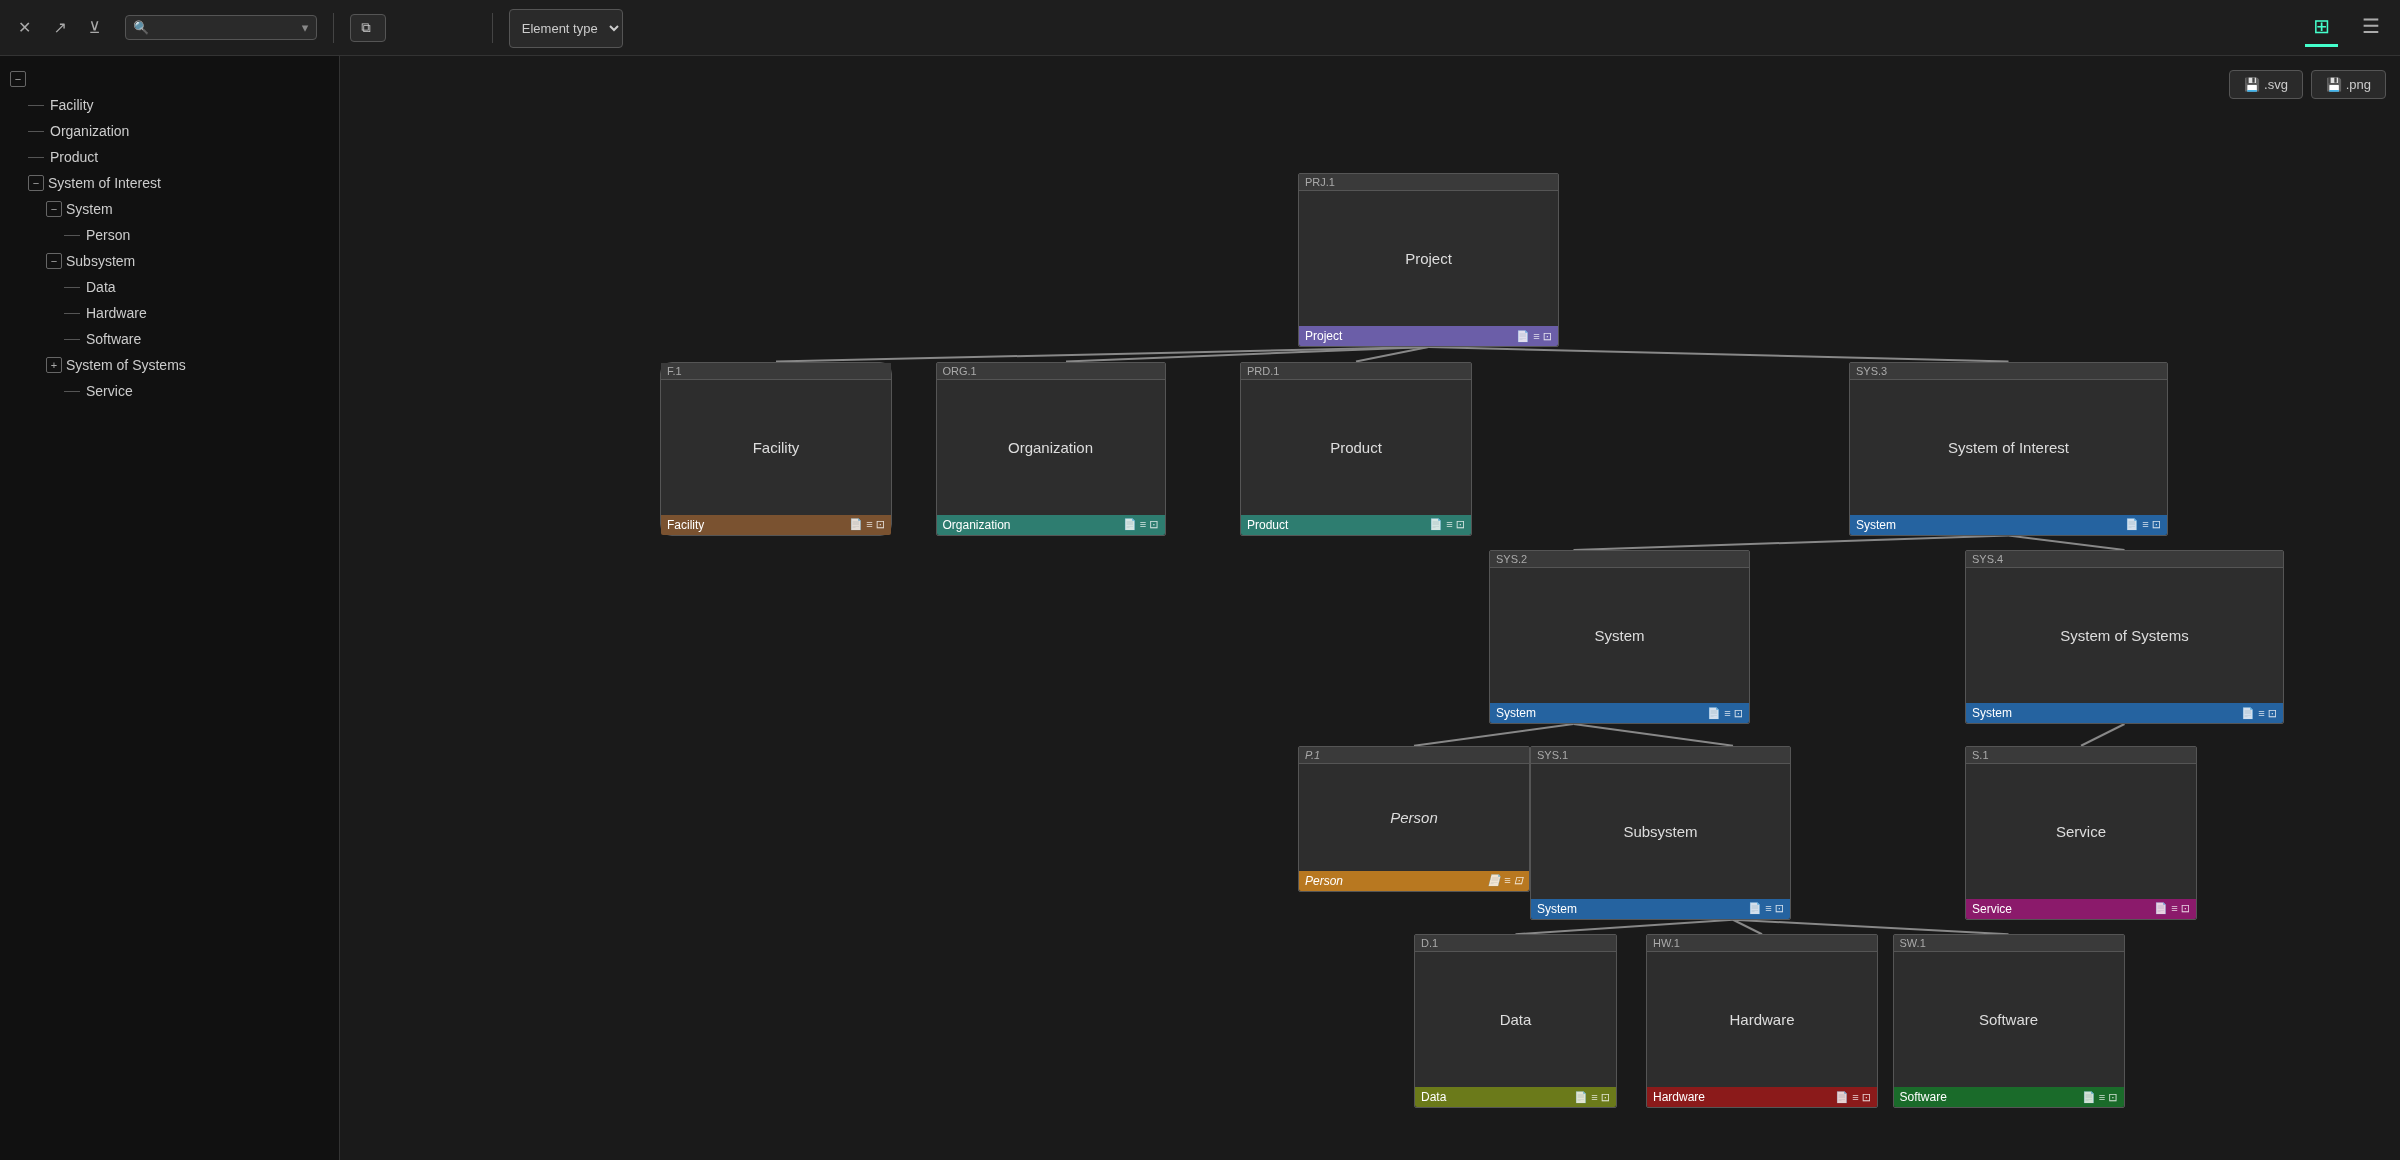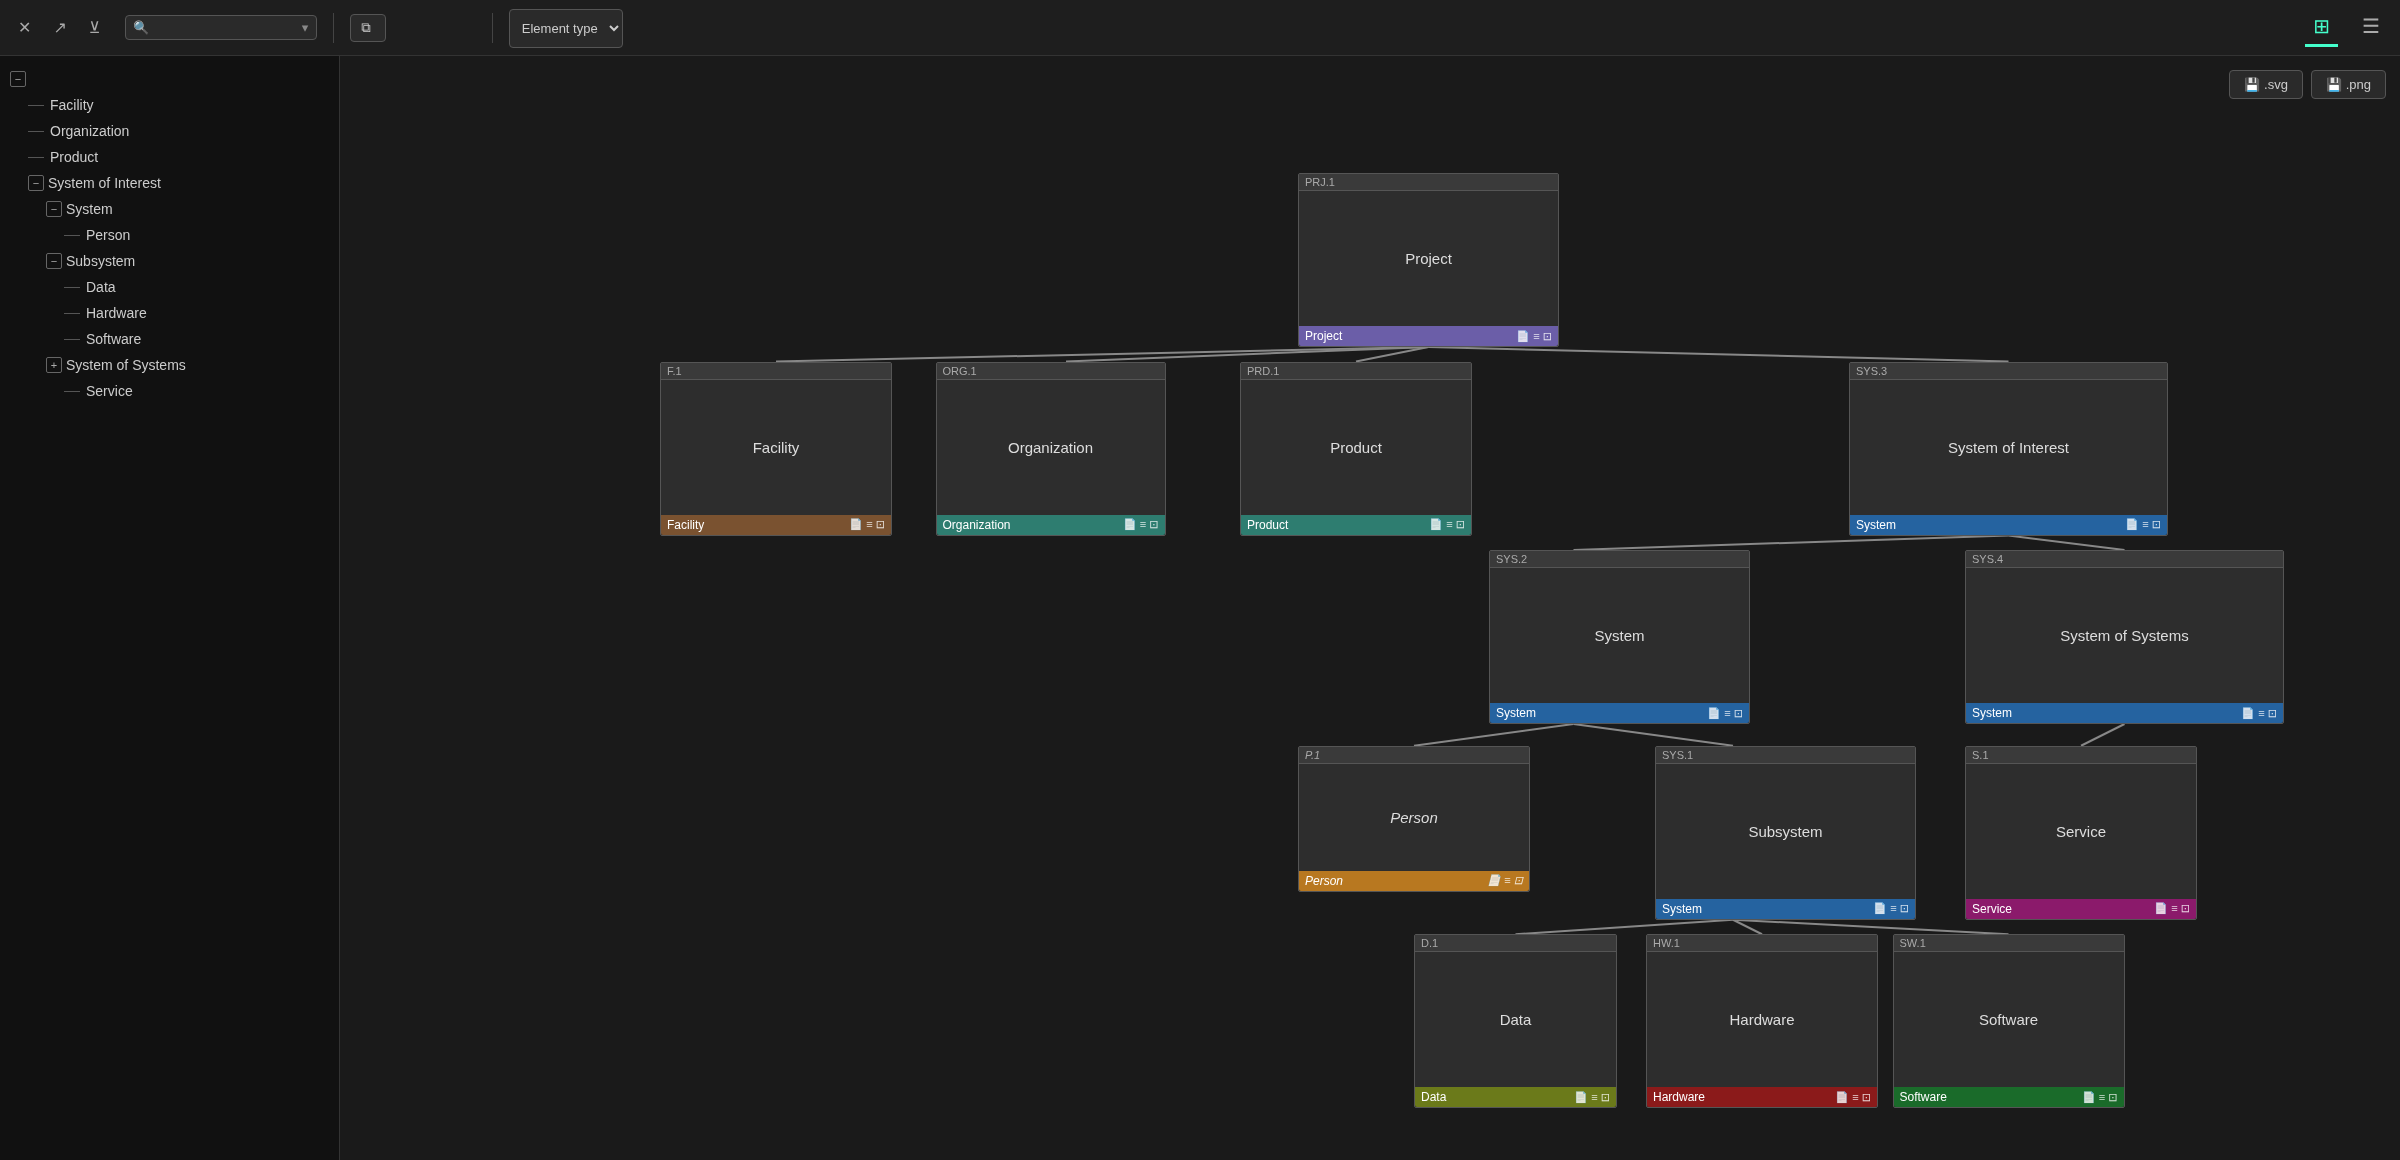--- a/index.html
+++ b/index.html
@@ -372,21 +372,21 @@
         </svg>
       <div id="diagram-nodes">
           <div class="node" style="left: 958px; top: 117px; width: 261px; height: 174px;">
             <div class="node-id">PRJ.1</div>
             <div class="node-title">Project</div>
             <div class="node-footer footer-purple">
               <span>Project</span>
               <span class="node-footer-icons">📄 ≡ ⊡</span>
             </div>
           </div>
-          <div class="node" style="left: 320px; top: 305.5px; width: 232px; height: 174px;">
+          <div class="node" style="left: 320px; top: 305.5px; width: 232px; height: 174px; border-radius: 12px;">
             <div class="node-id">F.1</div>
             <div class="node-title">Facility</div>
             <div class="node-footer footer-brown">
               <span>Facility</span>
               <span class="node-footer-icons">📄 ≡ ⊡</span>
             </div>
           </div>
           <div class="node" style="left: 595.5px; top: 305.5px; width: 230px; height: 174px;">
             <div class="node-id">ORG.1</div>
             <div class="node-title">Organization</div>
@@ -428,21 +428,21 @@
             </div>
           </div>
           <div class="node" style="left: 958px; top: 689.75px; width: 232px; height: 146px; font-style: italic;">
             <div class="node-id">P.1</div>
             <div class="node-title">Person</div>
             <div class="node-footer footer-orange">
               <span>Person</span>
               <span class="node-footer-icons">📄 ≡ ⊡</span>
             </div>
           </div>
-          <div class="node" style="left: 1315px; top: 689.75px; width: 261px; height: 174px;">
+          <div class="node" style="left: 1190px; top: 689.75px; width: 261px; height: 174px;">
             <div class="node-id">SYS.1</div>
             <div class="node-title">Subsystem</div>
             <div class="node-footer footer-blue">
               <span>System</span>
               <span class="node-footer-icons">📄 ≡ ⊡</span>
             </div>
           </div>
           <div class="node" style="left: 1625px; top: 689.75px; width: 232px; height: 174px;">
             <div class="node-id">S.1</div>
             <div class="node-title">Service</div>

